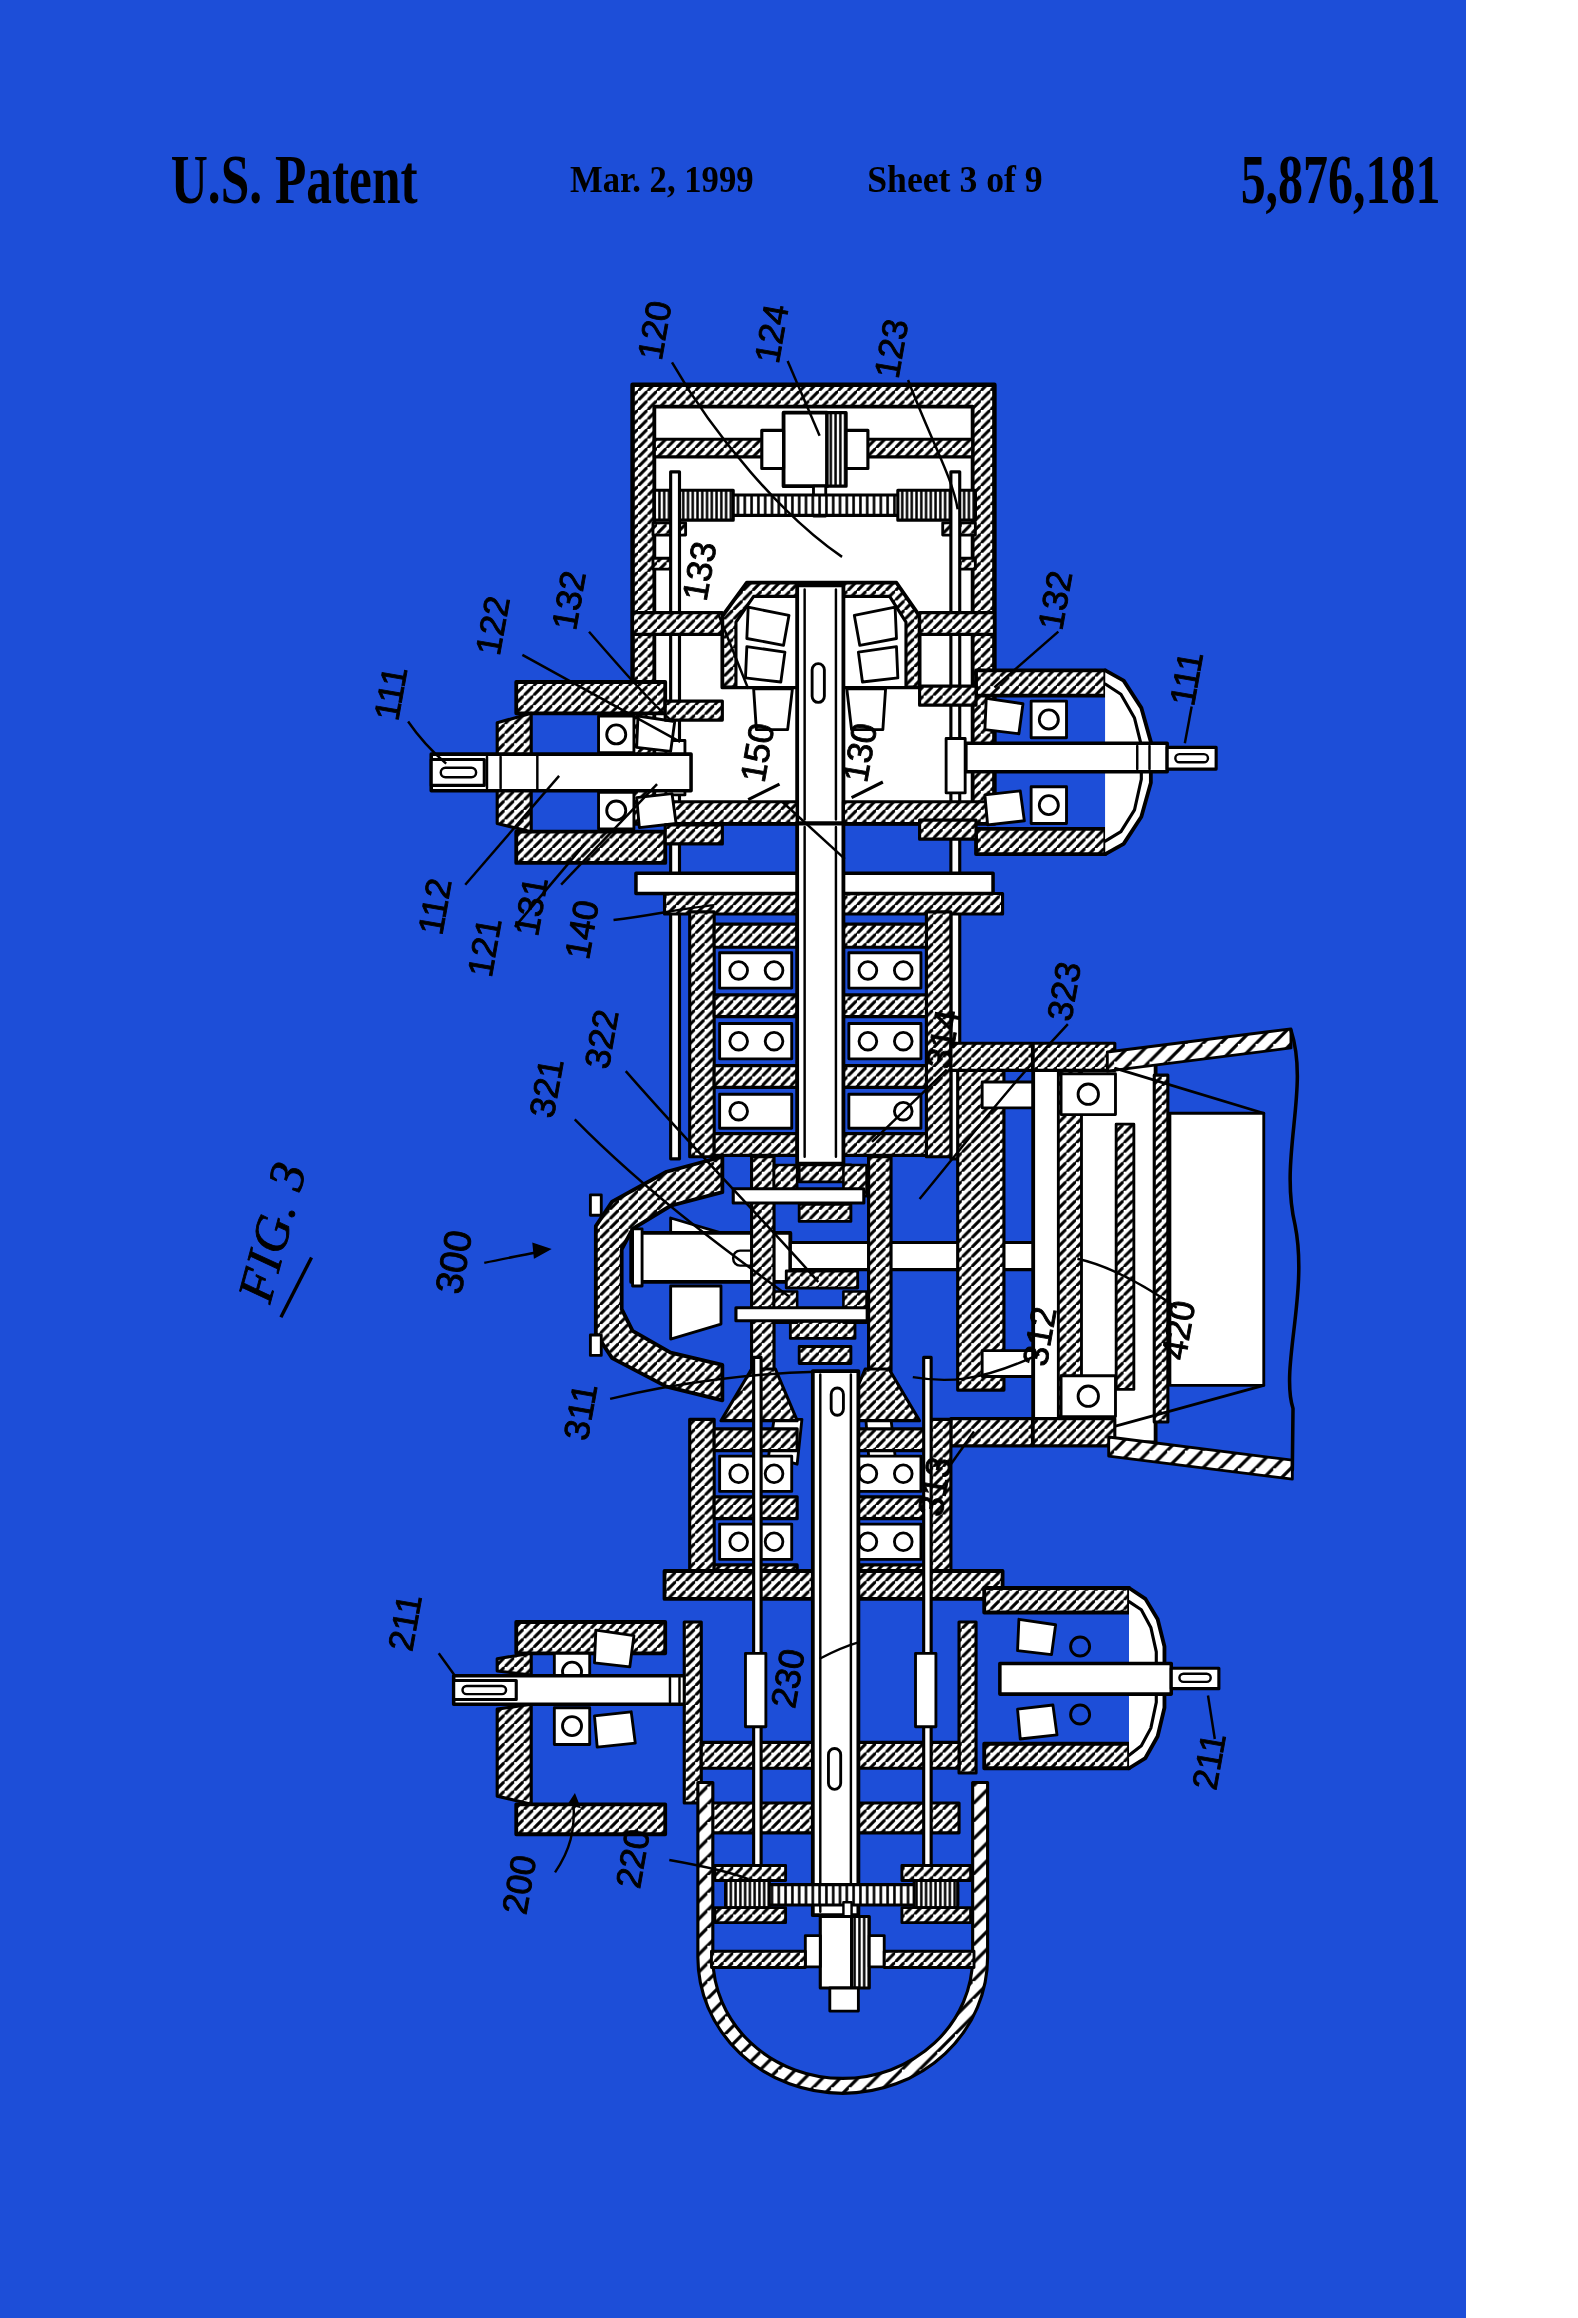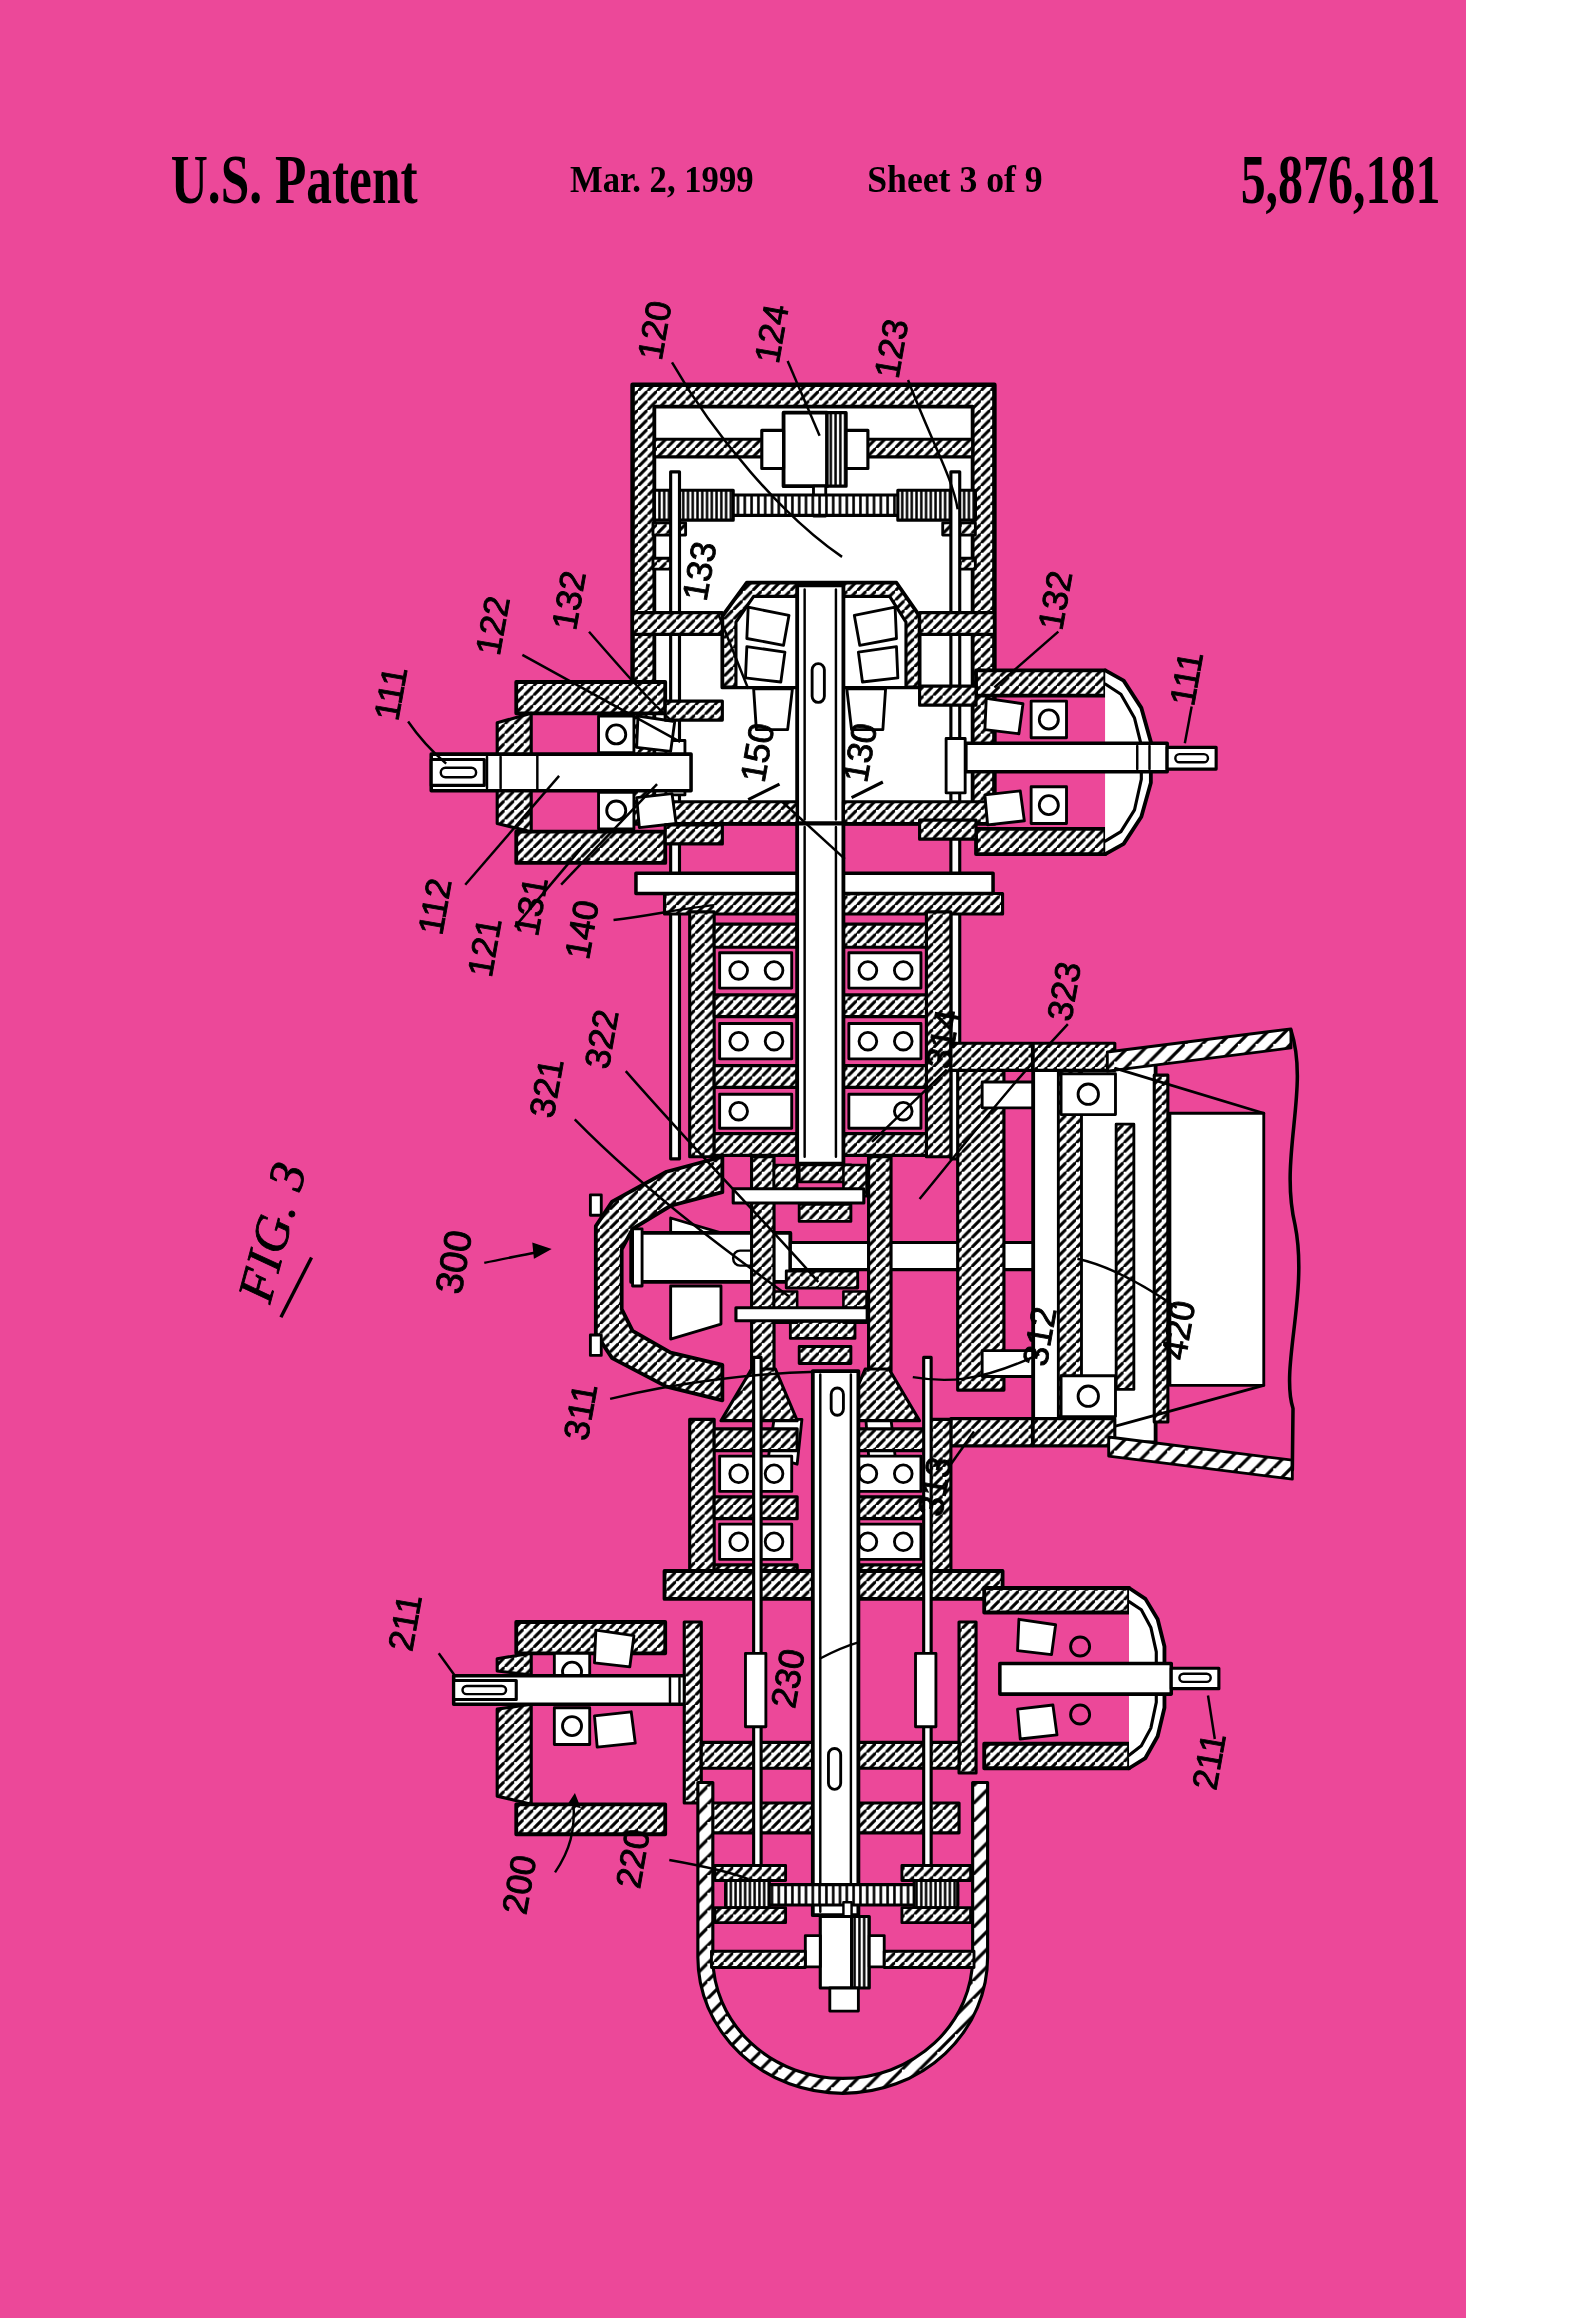--- a/index.html
+++ b/index.html
@@ -1,16 +1,16 @@
 <!DOCTYPE html>
 <html style="font-size:11px"><head>
 <meta charset="utf-8">
 <style>
 html,body{margin:0;padding:0;background:#ffffff;}
-#page{position:relative;width:1466px;height:2319px;background:#ec4899;overflow:hidden;}
+#page{position:relative;width:1466px;height:2319px;background:#1d4ed8;overflow:hidden;}
 svg{position:absolute;top:0;left:0;}
 </style>
 </head>
 <body>
 <div id="page">
 <svg width="1578" height="2319" viewBox="0 0 2320 3408">
 <defs>
 <pattern id="h" width="14" height="14" patternUnits="userSpaceOnUse">
 <rect width="14" height="14" fill="white"></rect>
 <path d="M-3,17 L17,-3 M4,25 L25,4" stroke="black" stroke-width="4.6" fill="none"></path>

